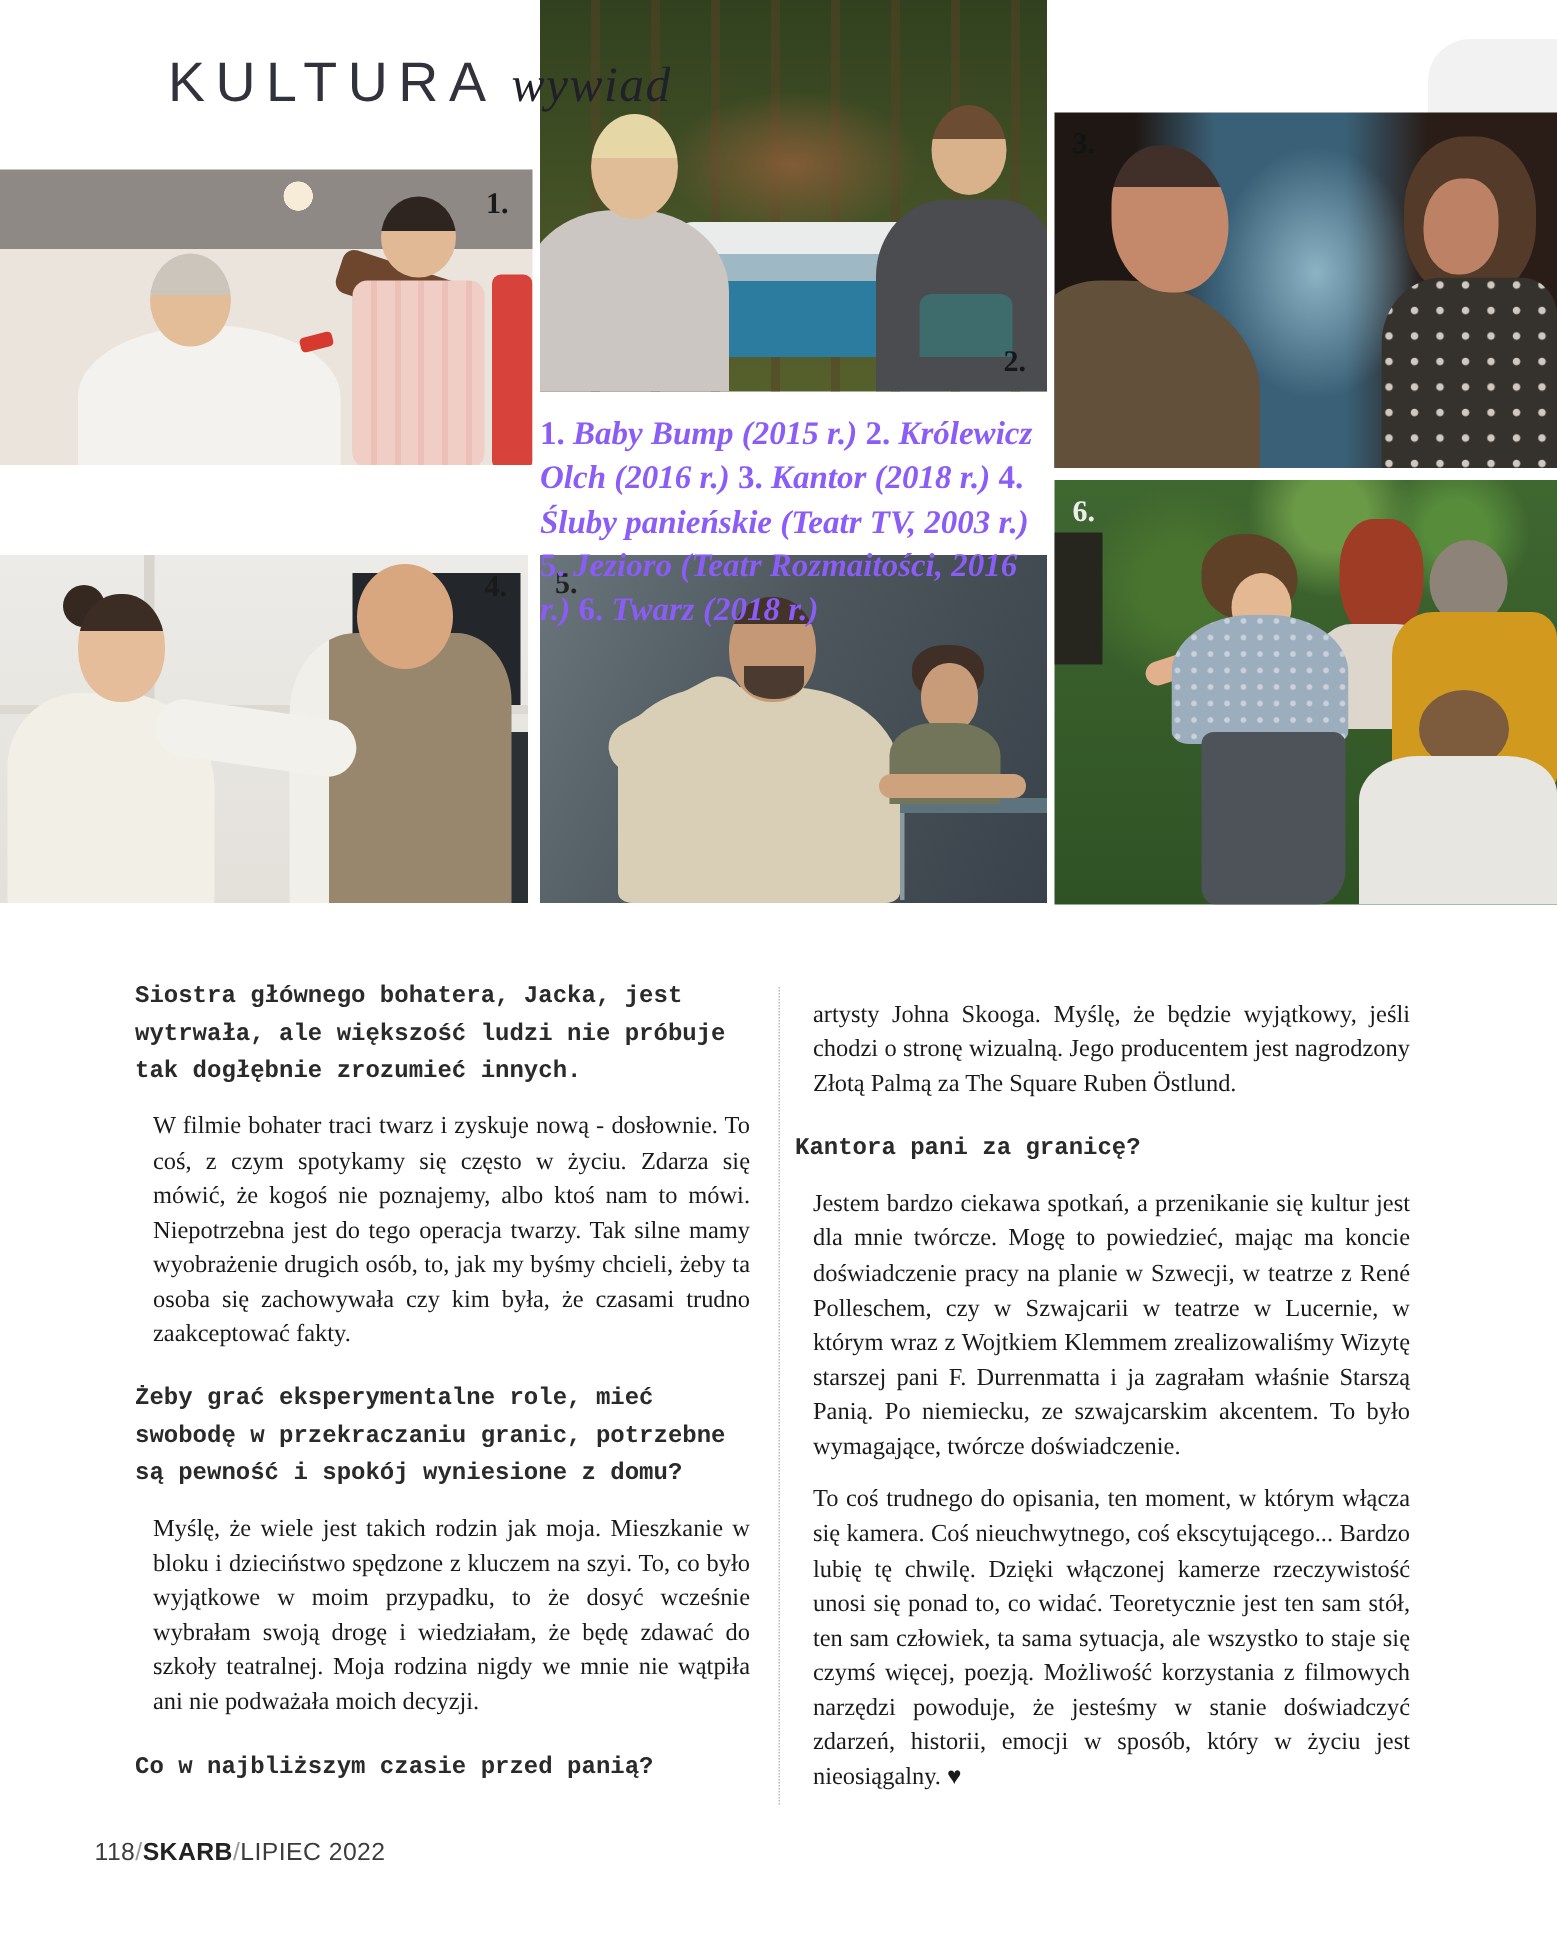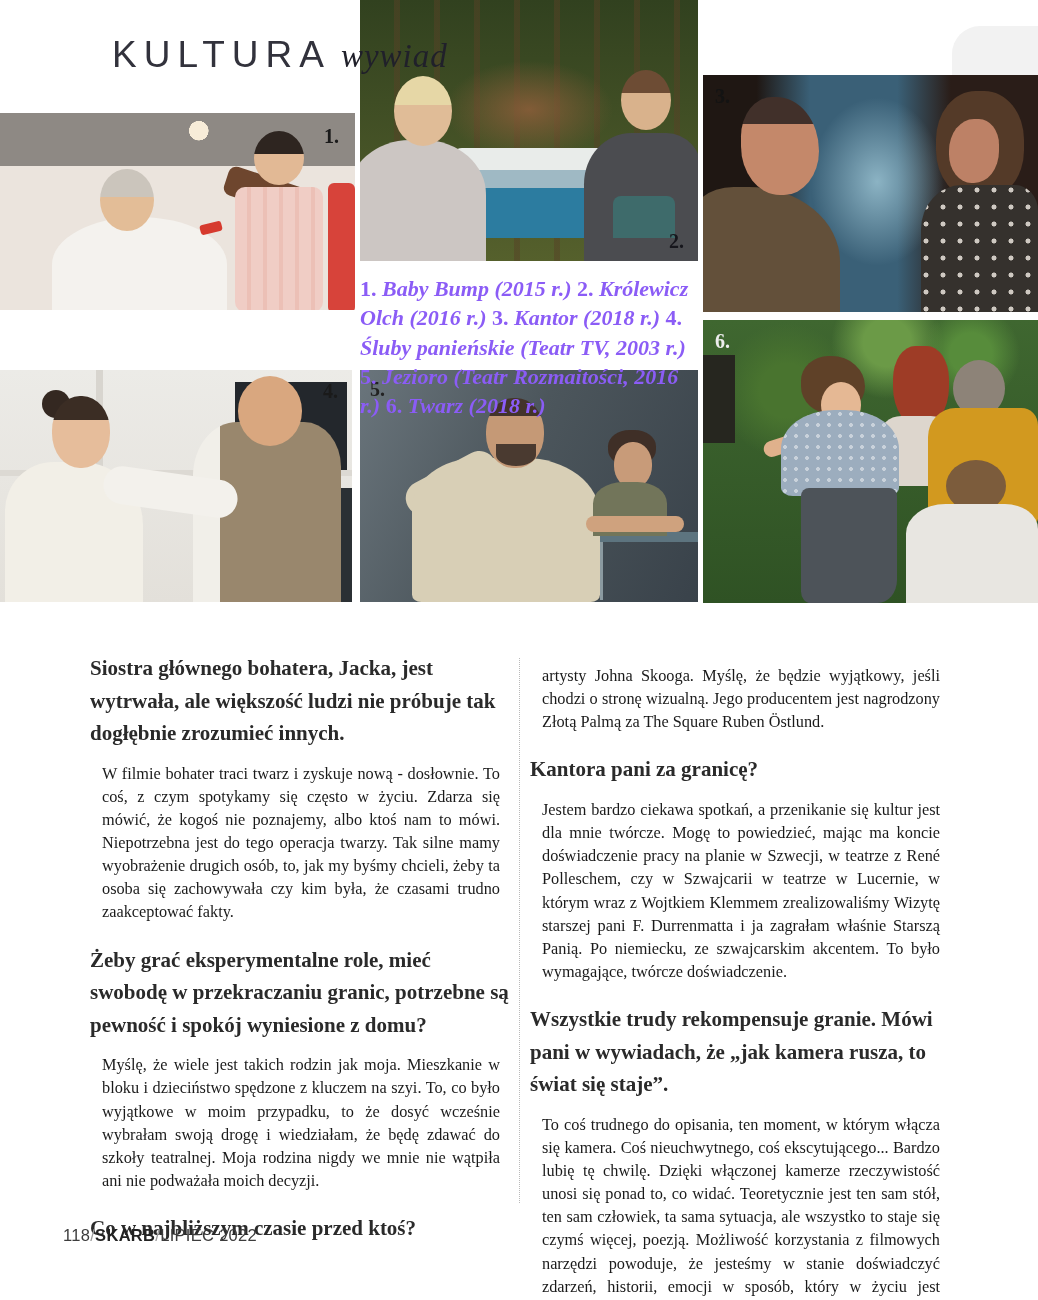--- a/index.html
+++ b/index.html
@@ -119,21 +119,21 @@
            font-family:"Liberation Serif",serif;font-size:22px;line-height:1.33;color:#8b5cf6;}
   .caption b{font-style:normal;font-weight:700;}
   .caption i{font-style:italic;font-weight:600;}
 
   
   .column{position:absolute;top:652px;width:422px;z-index:2;}
   .col-left{left:90px;}
   .col-right{left:530px;}
   .divider{position:absolute;left:519px;top:658px;height:545px;width:0;
            border-left:1px dotted #b9b9b9;z-index:2;}
-  .question{font-family:Liberation Serif, serif;font-weight:700;font-size:21px;
+  .question{font-family:Liberation Mono, monospace;font-weight:700;font-size:16px;
             line-height:1.55;color:#2a2a2a;margin:20px 0 3px 0;}
   .column .question:first-child{margin-top:0;}
   .answer{font-family:"Liberation Serif",serif;font-size:16.3px;line-height:1.42;
           text-align:justify;color:#1a1a1a;margin:12px;}
 
   
   .footer{position:absolute;left:63px;top:1226px;font-size:16.5px;color:#3c3c3c;z-index:2;
           font-family:"Liberation Sans",sans-serif;letter-spacing:.3px;}
   .footer .mag{font-weight:700;color:#222;}
   .footer .sep{color:#9a9a9a;}
@@ -223,28 +223,27 @@
     <span class="num" style="left:12px;top:10px;color:#ededed;">6.</span>
   </div>
 
   <div class="caption"><b>1. </b><i>Baby Bump (2015 r.)</i> <b>2. </b><i>Królewicz Olch (2016 r.)</i> <b>3. </b><i>Kantor (2018 r.)</i> <b>4. </b><i>Śluby panieńskie (Teatr TV, 2003 r.)</i> <b>5. </b><i>Jezioro (Teatr Rozmaitości, 2016 r.)</i> <b>6. </b><i>Twarz (2018 r.)</i> </div>
 
   <div class="column col-left">
       <div class="question">Siostra głównego bohatera, Jacka, jest wytrwała, ale większość ludzi nie próbuje tak dogłębnie zrozumieć innych.</div>
       <div class="answer">W filmie bohater traci twarz i zyskuje nową - dosłownie. To coś, z czym spotykamy się często w życiu. Zdarza się mówić, że kogoś nie poznajemy, albo ktoś nam to mówi. Niepotrzebna jest do tego operacja twarzy. Tak silne mamy wyobrażenie drugich osób, to, jak my byśmy chcieli, żeby ta osoba się zachowywała czy kim była, że czasami trudno zaakceptować fakty.</div>
       <div class="question">Żeby grać eksperymentalne role, mieć swobodę w przekraczaniu granic, potrzebne są pewność i spokój wyniesione z domu?</div>
       <div class="answer">Myślę, że wiele jest takich rodzin jak moja. Mieszkanie w bloku i dzieciństwo spędzone z kluczem na szyi. To, co było wyjątkowe w moim przypadku, to że dosyć wcześnie wybrałam swoją drogę i wiedziałam, że będę zdawać do szkoły teatralnej. Moja rodzina nigdy we mnie nie wątpiła ani nie podważała moich decyzji.</div>
-      <div class="question">Co w najbliższym czasie przed ktoś?</div>
+      <div class="question">Co w najbliższym czasie przed panią?</div>
     </div>
   <div class="divider"></div>
   <div class="column col-right">
       <div class="answer">artysty Johna Skooga. Myślę, że będzie wyjątkowy, jeśli chodzi o stronę wizualną. Jego producentem jest nagrodzony Złotą Palmą za The Square Ruben Östlund.</div>
       <div class="question">Kantora pani za granicę?</div>
       <div class="answer">Jestem bardzo ciekawa spotkań, a przenikanie się kultur jest dla mnie twórcze. Mogę to powiedzieć, mając ma koncie doświadczenie pracy na planie w Szwecji, w teatrze z René Polleschem, czy w Szwajcarii w teatrze w Lucernie, w którym wraz z Wojtkiem Klemmem zrealizowaliśmy Wizytę starszej pani F. Durrenmatta i ja zagrałam właśnie Starszą Panią. Po niemiecku, ze szwajcarskim akcentem. To było wymagające, twórcze doświadczenie.</div>
-      <div class="question">Wszystkie trudy rekompensuje granie. Mówi pani w wywiadach, że „jak kamera rusza, to świat się staje”.</div>
       <div class="answer">To coś trudnego do opisania, ten moment, w którym włącza się kamera. Coś nieuchwytnego, coś ekscytującego... Bardzo lubię tę chwilę. Dzięki włączonej kamerze rzeczywistość unosi się ponad to, co widać. Teoretycznie jest ten sam stół, ten sam człowiek, ta sama sytuacja, ale wszystko to staje się czymś więcej, poezją. Możliwość korzystania z filmowych narzędzi powoduje, że jesteśmy w stanie doświadczyć zdarzeń, historii, emocji w sposób, który w życiu jest nieosiągalny. ♥</div>
     </div>
 
   <div class="footer">
     <span>118</span><span class="sep">/</span><span class="mag">SKARB</span><span class="sep">/</span><span>LIPIEC 2022</span>
   </div>
 
 </div>
 
 </body></html>

